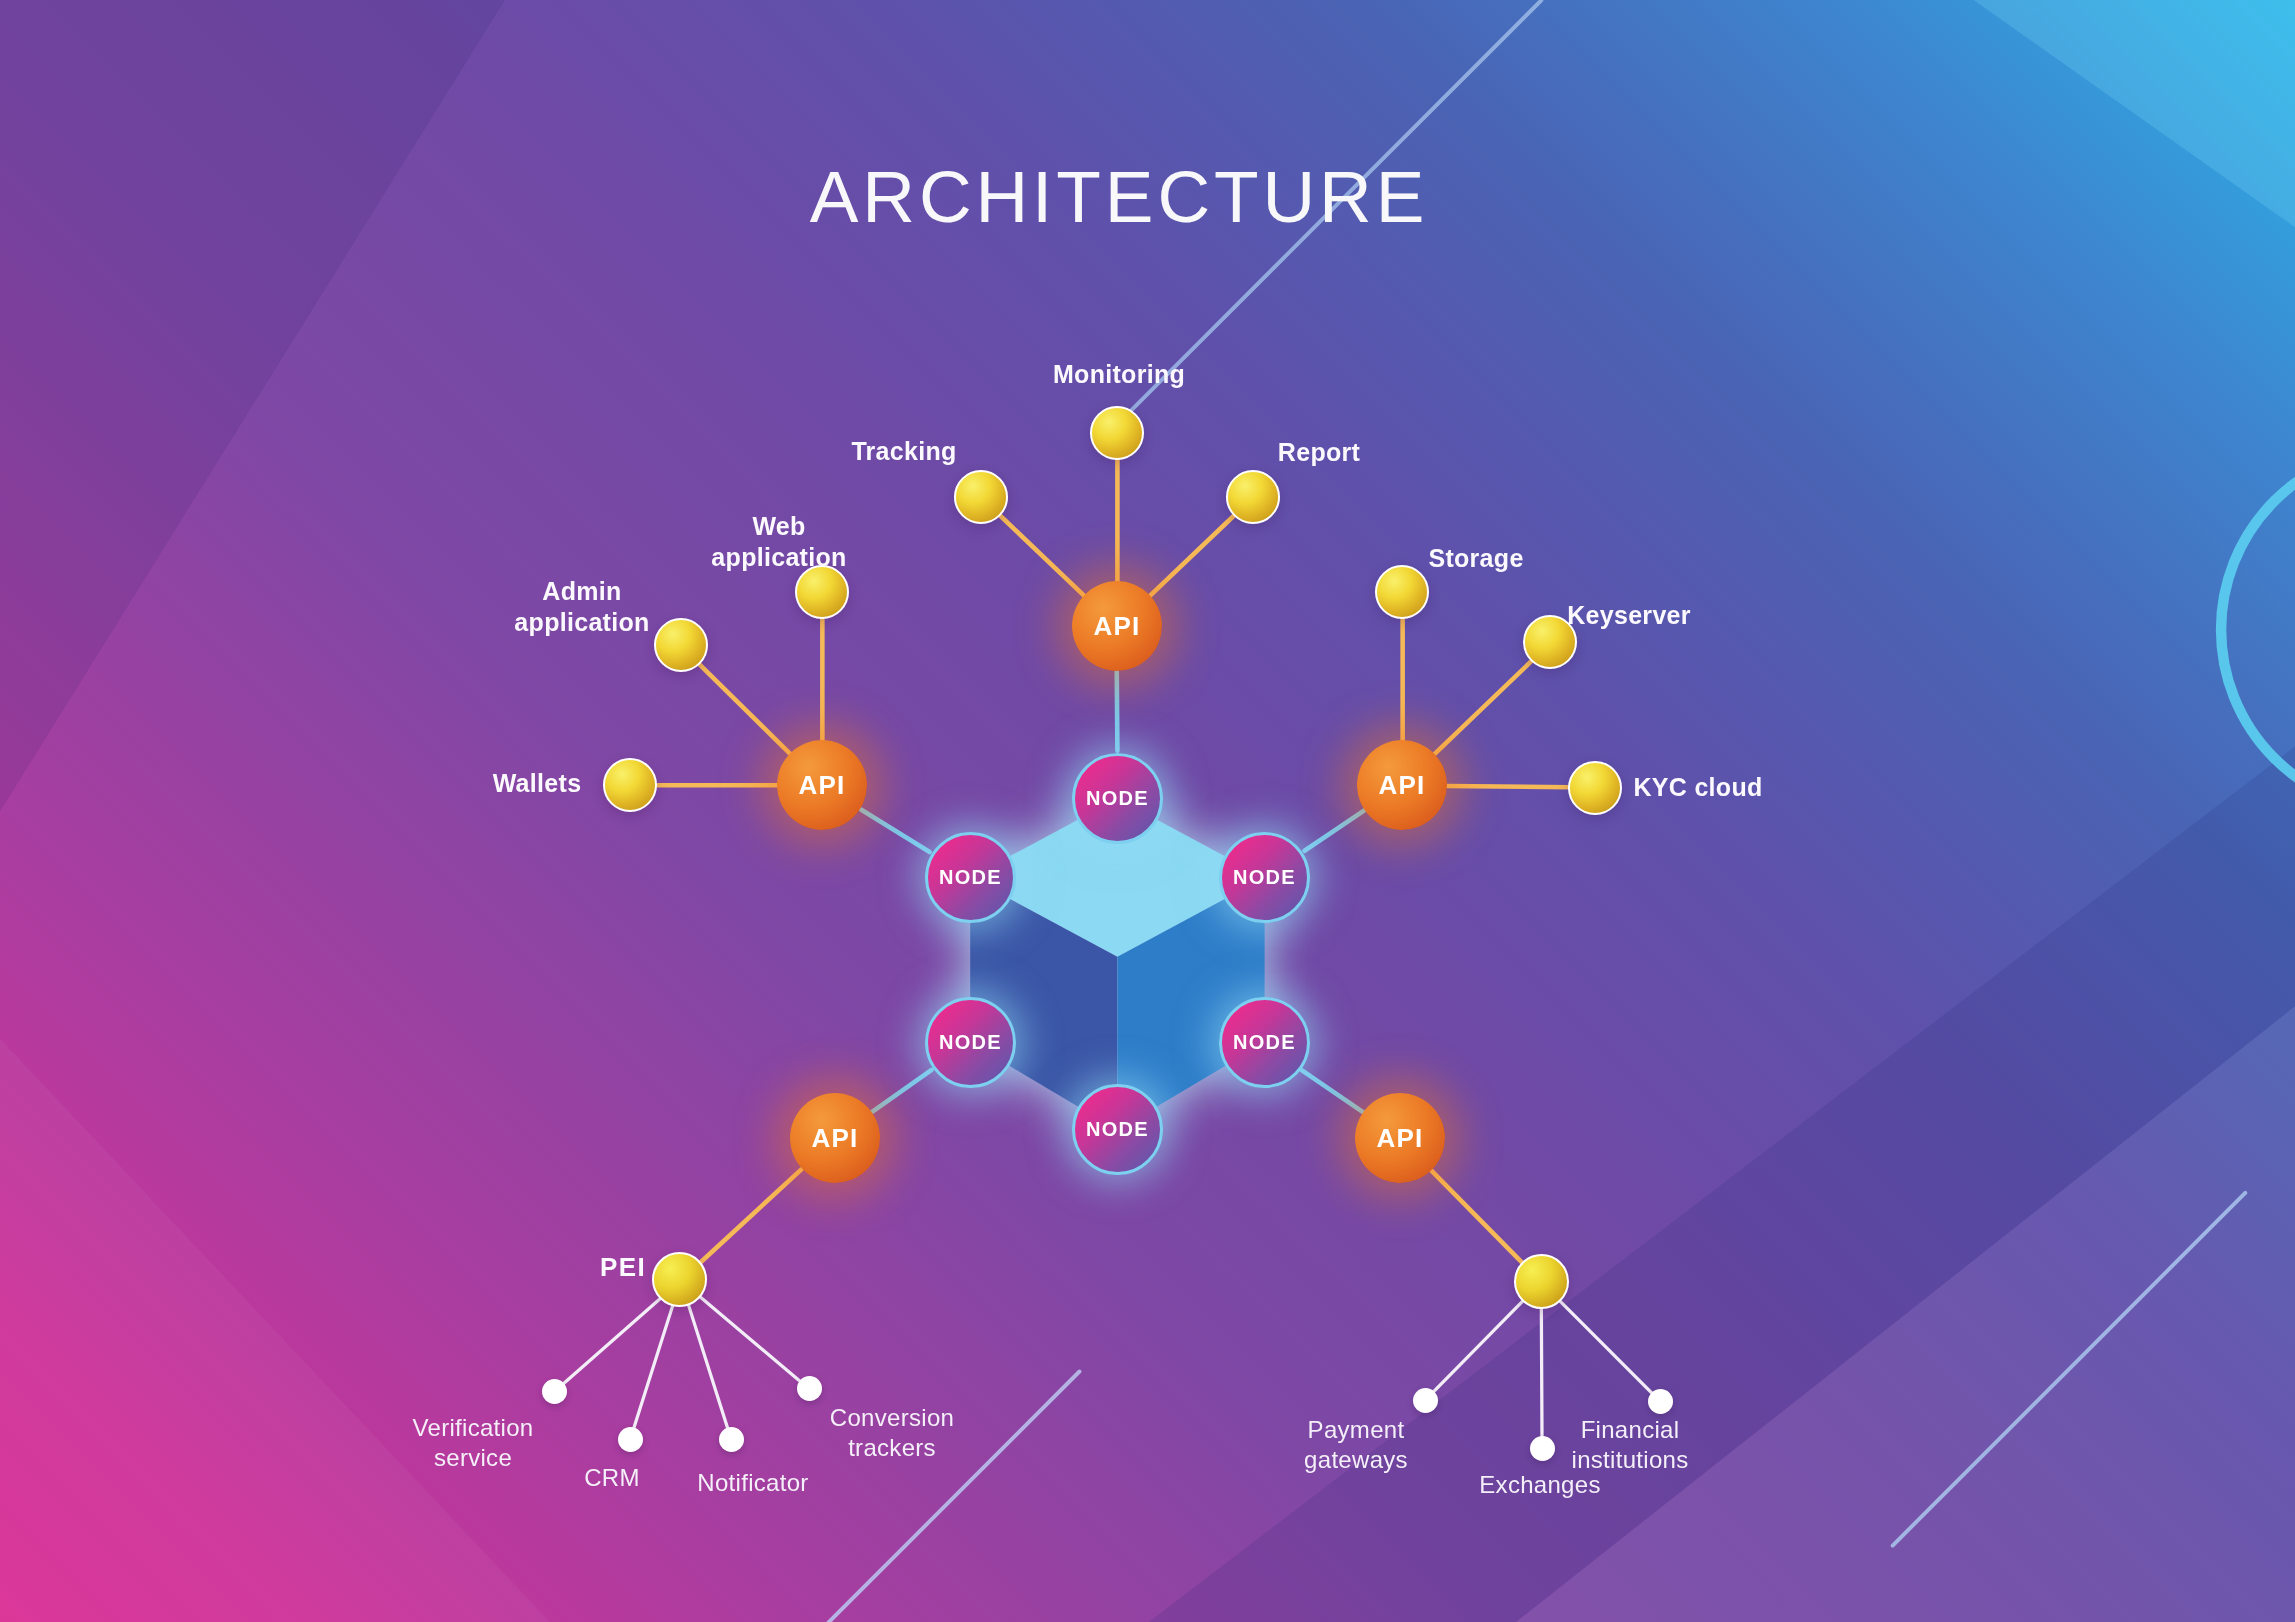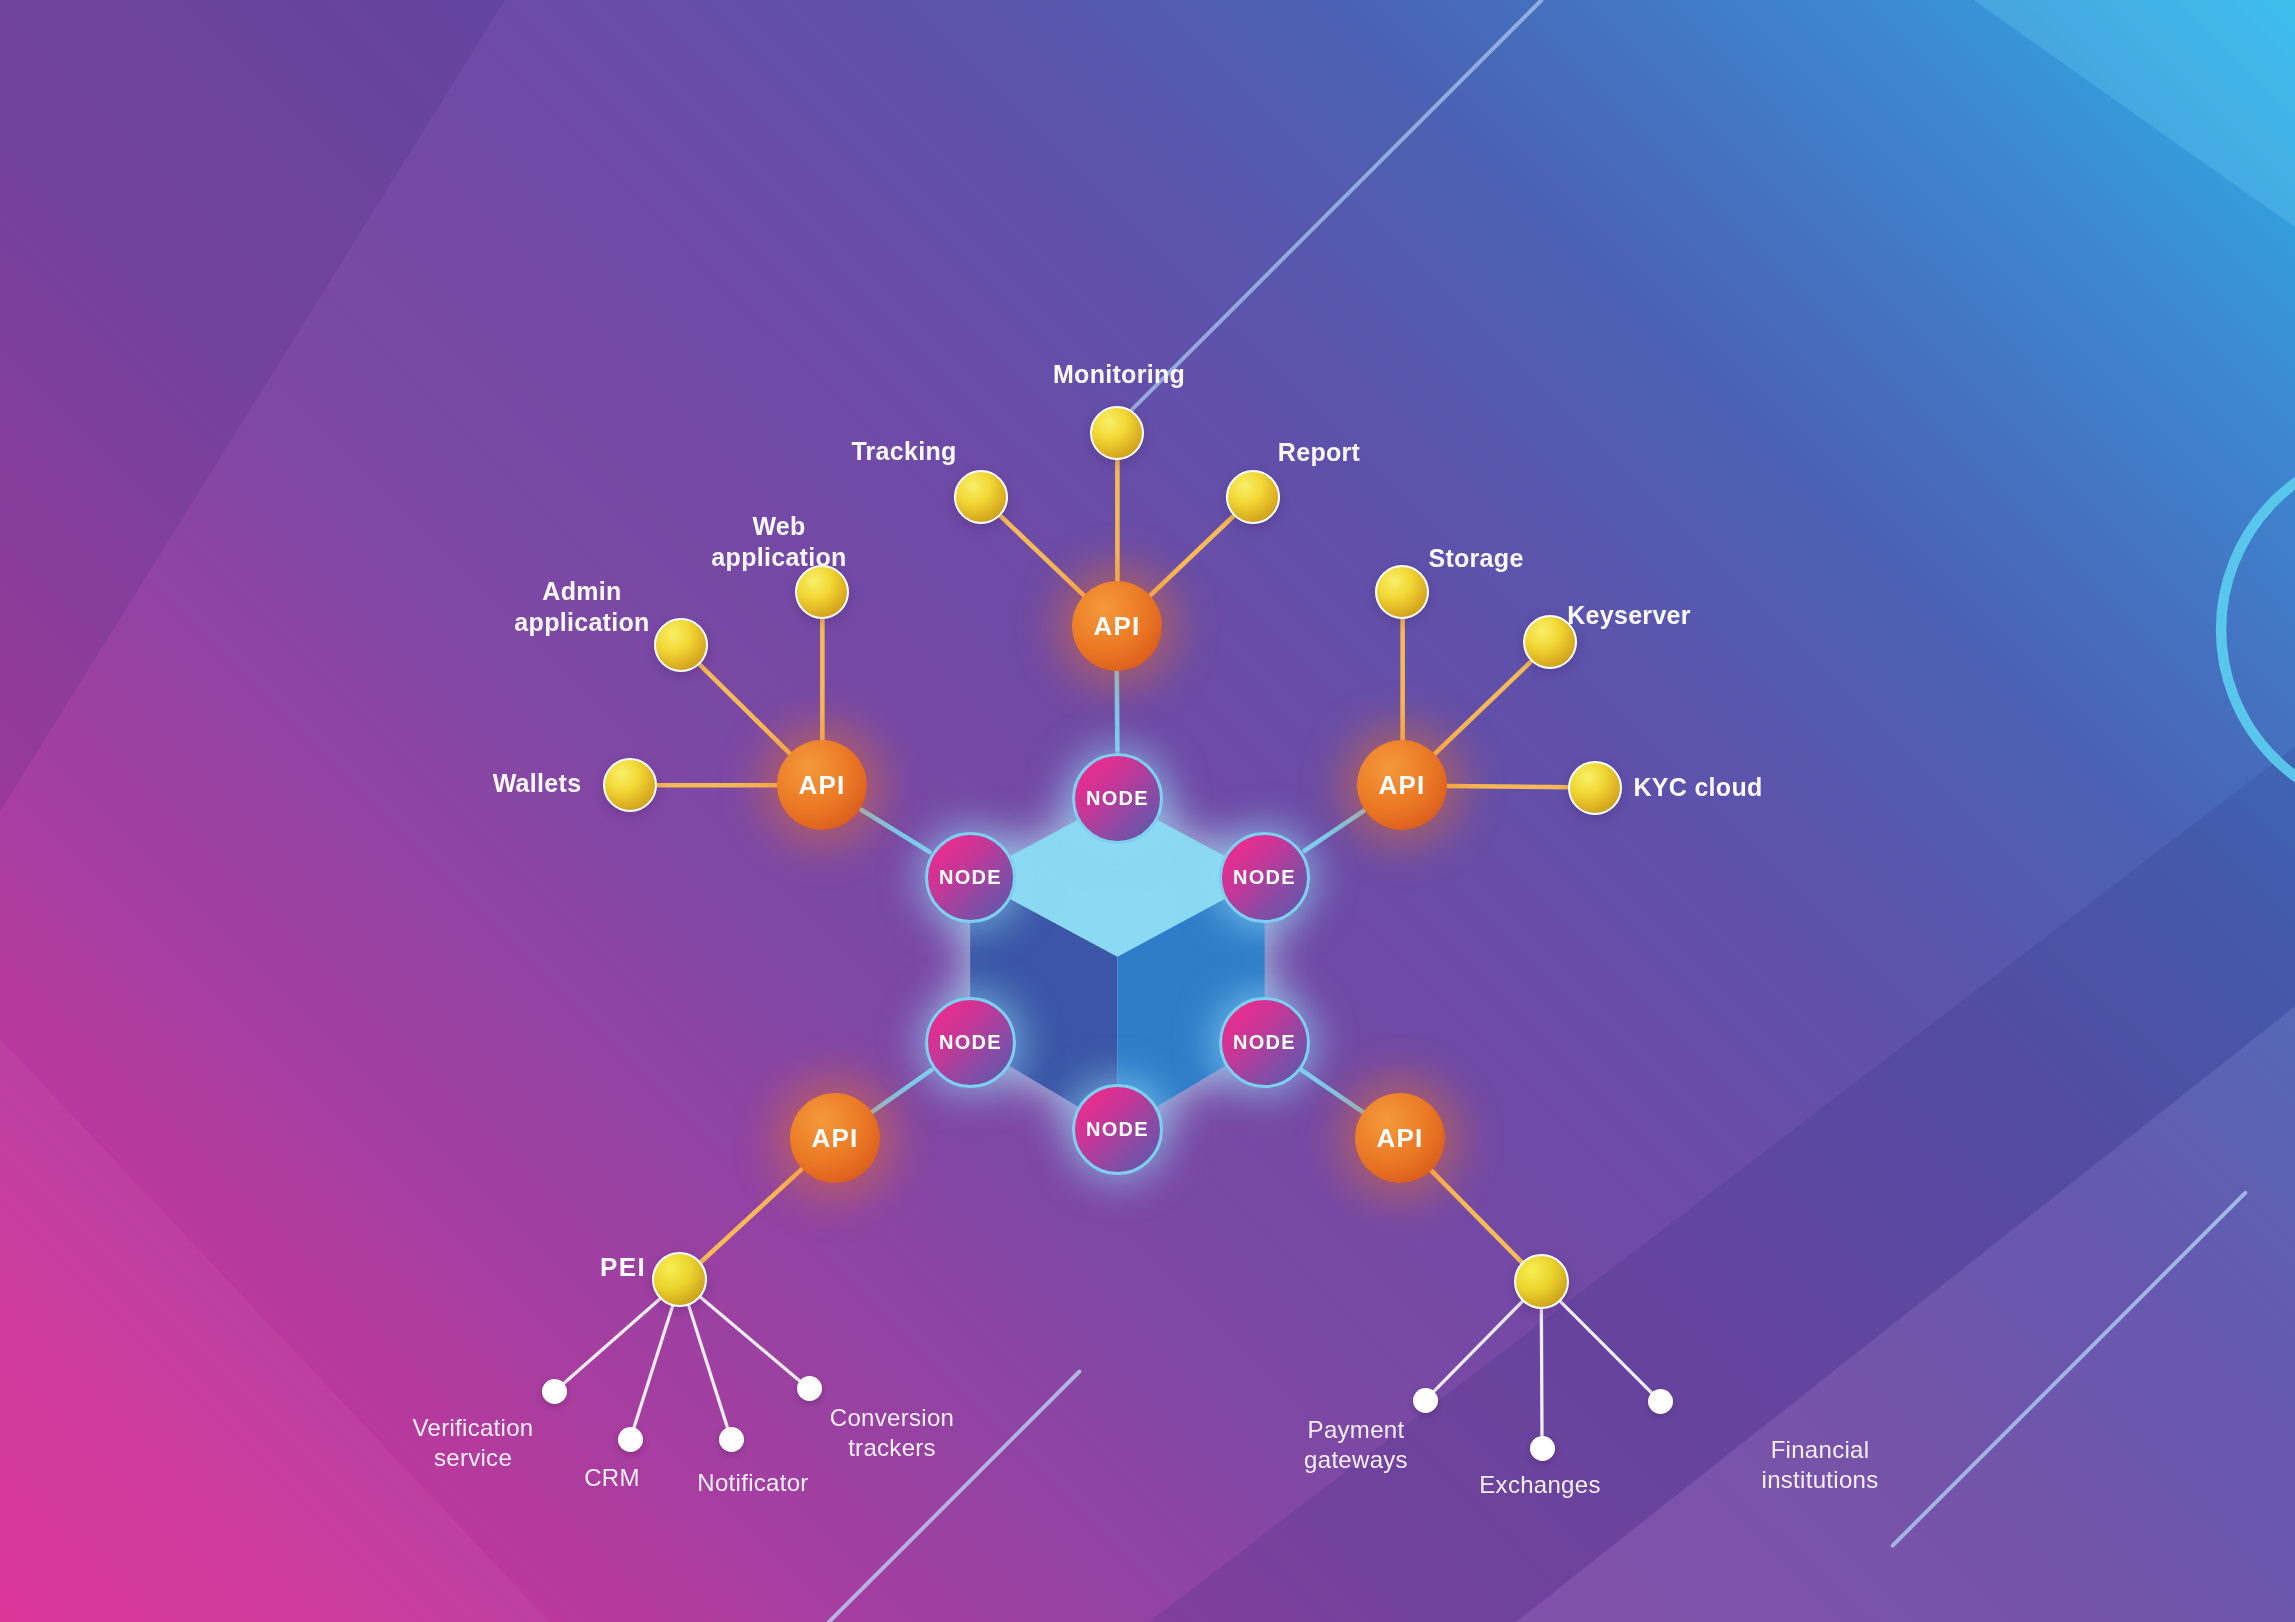--- a/index.html
+++ b/index.html
@@ -120,20 +120,21 @@
       <line x1="2329" y1="1987" x2="2191" y2="2127"></line>
       <line x1="2356" y1="1998" x2="2357" y2="2194"></line>
       <line x1="2383" y1="1987" x2="2525" y2="2129"></line>
     </g>
 
     <polygon points="1708,1220 1933,1341 1708,1462 1483,1341" fill="#8bd9f2"></polygon>
     <polygon points="1483,1341 1708,1462 1708,1727 1483,1593" fill="#3b56a7"></polygon>
     <polygon points="1708,1462 1933,1341 1933,1593 1708,1727" fill="#2e7dc9"></polygon>
   </svg>
 
+  <div class="title">ARCHITECTURE</div>
 
   <div class="ball b-node" style="left:1072px;top:753px;">NODE</div>
   <div class="ball b-node" style="left:925px;top:832px;">NODE</div>
   <div class="ball b-node" style="left:1219px;top:832px;">NODE</div>
   <div class="ball b-node" style="left:925px;top:997px;">NODE</div>
   <div class="ball b-node" style="left:1219px;top:997px;">NODE</div>
   <div class="ball b-node" style="left:1072px;top:1084px;">NODE</div>
 
   <div class="ball b-api" style="left:1072px;top:581px;">API</div>
   <div class="ball b-api" style="left:777px;top:740px;">API</div>
@@ -172,16 +173,16 @@
   <div class="lbl light" style="left:612px;top:1478px;">CRM</div>
   <div class="lbl light" style="left:753px;top:1483px;">Notificator</div>
   <div class="lbl light wrap" style="left:892px;top:1433px;width:209px;">Conversion trackers</div>
 
   <div class="ball b-goldhub" style="left:1514px;top:1254px;"></div>
   <div class="ball b-white" style="left:1413px;top:1388px;"></div>
   <div class="ball b-white" style="left:1530px;top:1436px;"></div>
   <div class="ball b-white" style="left:1648px;top:1389px;"></div>
   <div class="lbl light wrap" style="left:1356px;top:1445px;width:183px;">Payment gateways</div>
   <div class="lbl light" style="left:1540px;top:1485px;">Exchanges</div>
-  <div class="lbl light wrap" style="left:1820px;top:1445px;width:216px;margin-top:20px;">Financial institutions</div>
+  <div class="lbl light wrap" style="left:1630px;top:1445px;width:216px;">Financial institutions</div>
 
 </div>
 
 
 </body></html>

